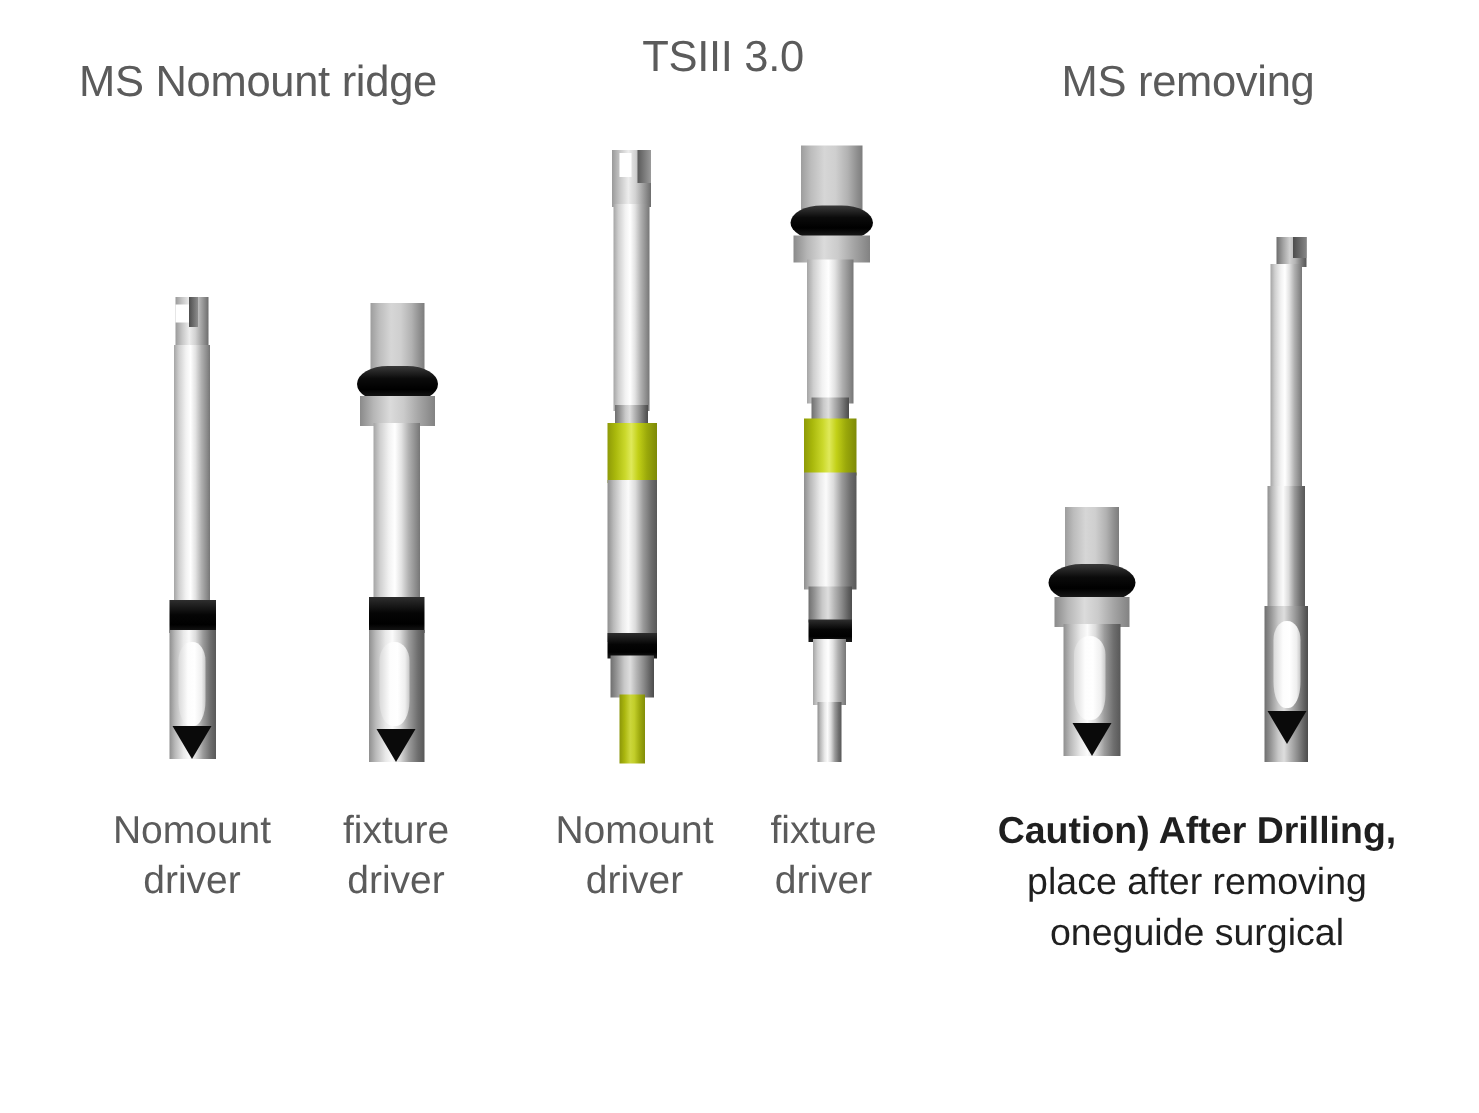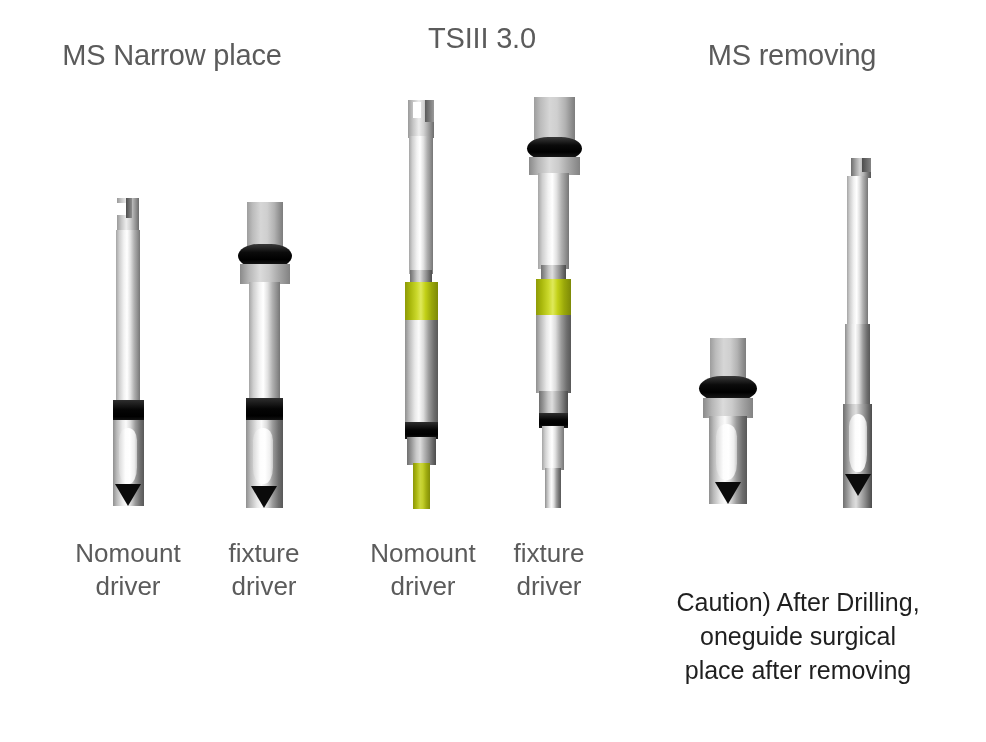--- a/index.html
+++ b/index.html
@@ -41,22 +41,21 @@
   }
   .caution-label {
     position: absolute;
     text-align: center;
     color: #1f1f1f;
     font-size: 25px;
     font-weight: 400;
     line-height: 34px;
   }
   .caution-label .cap {
-    font-weight: 400;
-    margin-top: 48px;
+    font-weight: 700;
   }
 
   
   .instrument {
     position: absolute;
   }
   .seg {
     position: absolute;
     box-sizing: border-box;
   }
@@ -171,21 +170,21 @@
       #b5b5b5 62%,
       #7d7d7d 82%,
       #555555 100%);
   }
 </style>
 </head>
 <body>
 
 <div id="stage">
 
-  <div class="col-header" style="left:32px; top:38px; width:280px;">MS Narrow place</div>
+  <div class="col-header" style="left:32px; top:38px; width:280px;">MS Nomount ridge</div>
 
   <div class="col-header" style="left:362px; top:21px; width:240px;">TSIII 3.0</div>
 
   <div class="col-header" style="left:668px; top:38px; width:248px;">MS removing</div>
 
   <div class="instrument" style="left:100px; top:198px; width:56px; height:310px;">
 
     <div class="seg notch-top" style="left:17px; top:0px; width:22px; height:34px;"></div>
     <div class="seg notch-cut" style="left:17px; top:5px; width:9px; height:12px;"></div>
     <div class="seg" style="left:26px; top:0px; width:6px; height:20px; background:linear-gradient(to right,#4e4e4e,#8d8d8d);"></div>
@@ -308,17 +307,17 @@
 
     <div class="seg metal-dark" style="left:3px; top:246px; width:29px; height:104px;"></div>
     <div class="seg slot" style="left:9px; top:256px; width:18px; height:58px;"></div>
     <div class="seg" style="left:5px; top:316px;">
       <div class="tri-tip"></div>
     </div>
   </div>
 
   <div class="caution-label" style="left:628px; top:537px; width:340px;">
     <div class="cap">Caution) After Drilling,</div>
+    <div>place after removing</div>
     <div>oneguide surgical</div>
-    <div>place after removing</div>
   </div>
 
 </div>
 
 </body></html>

